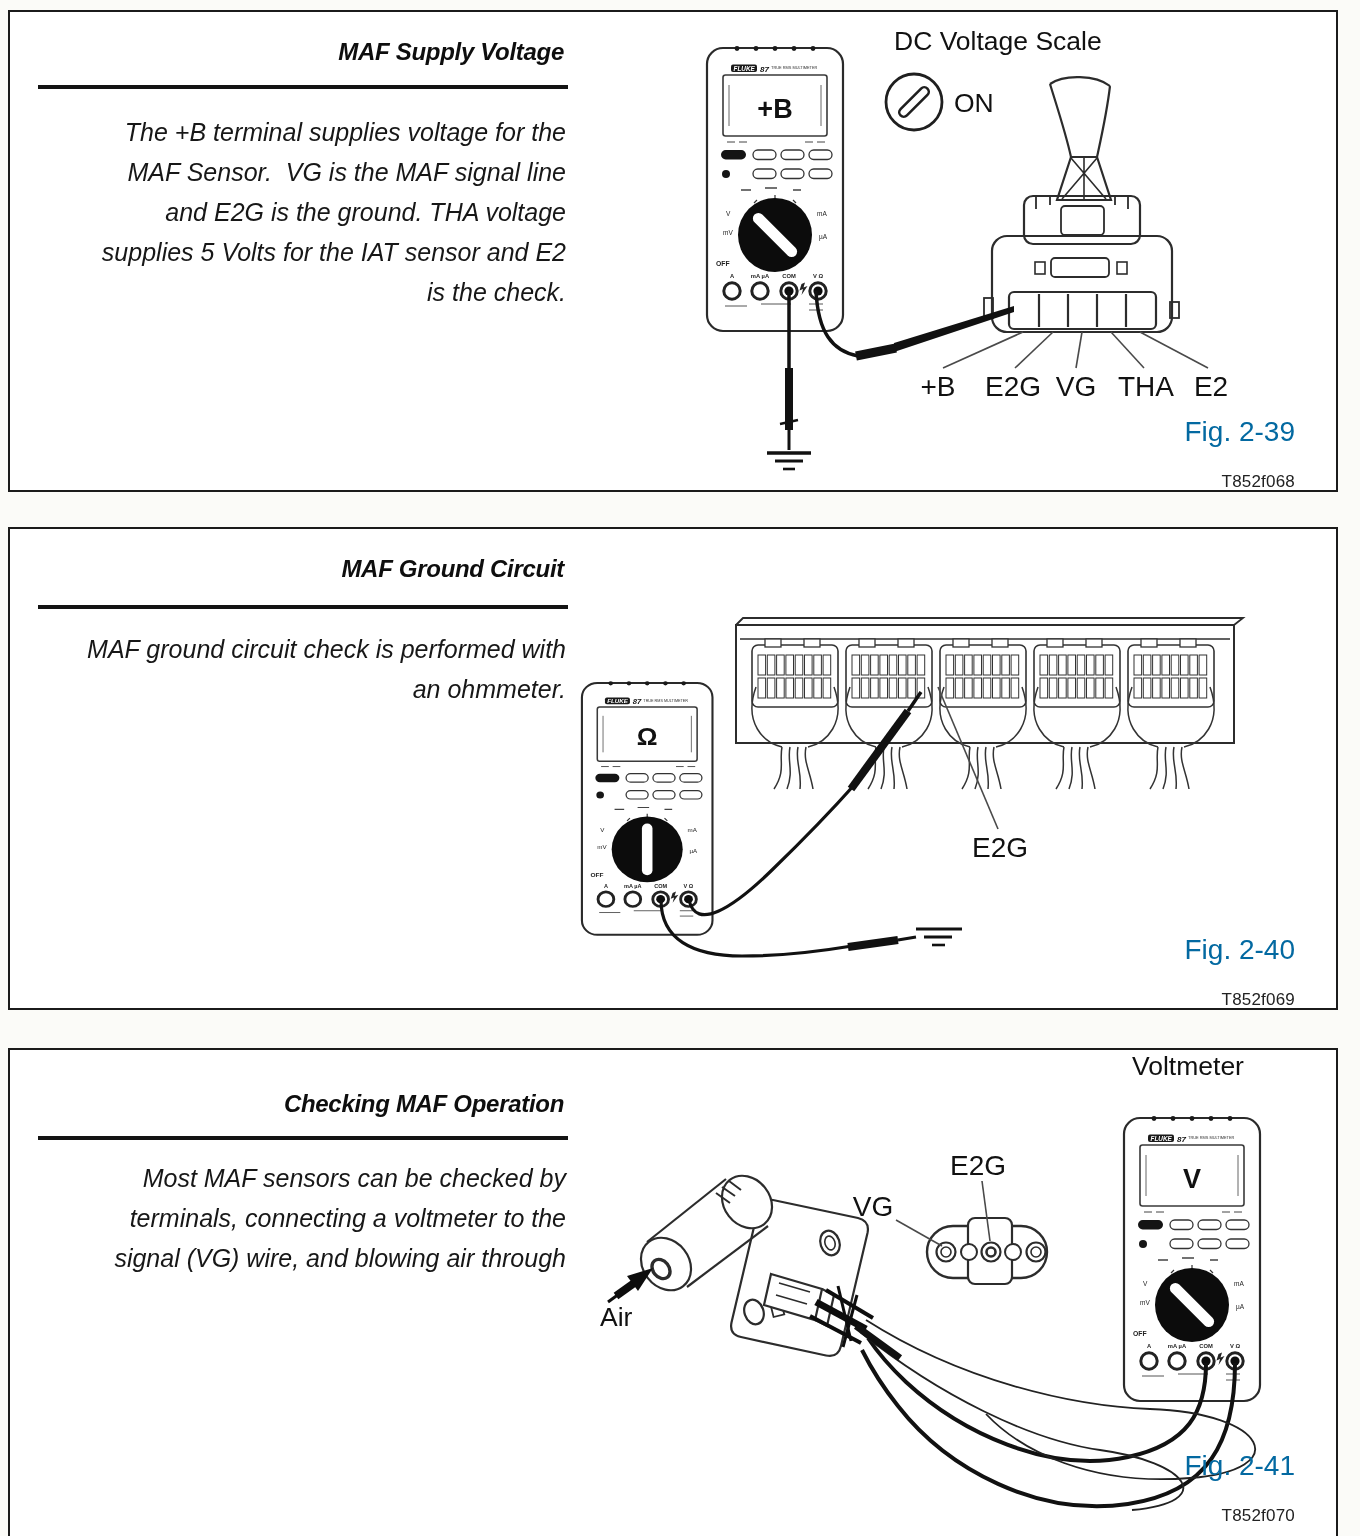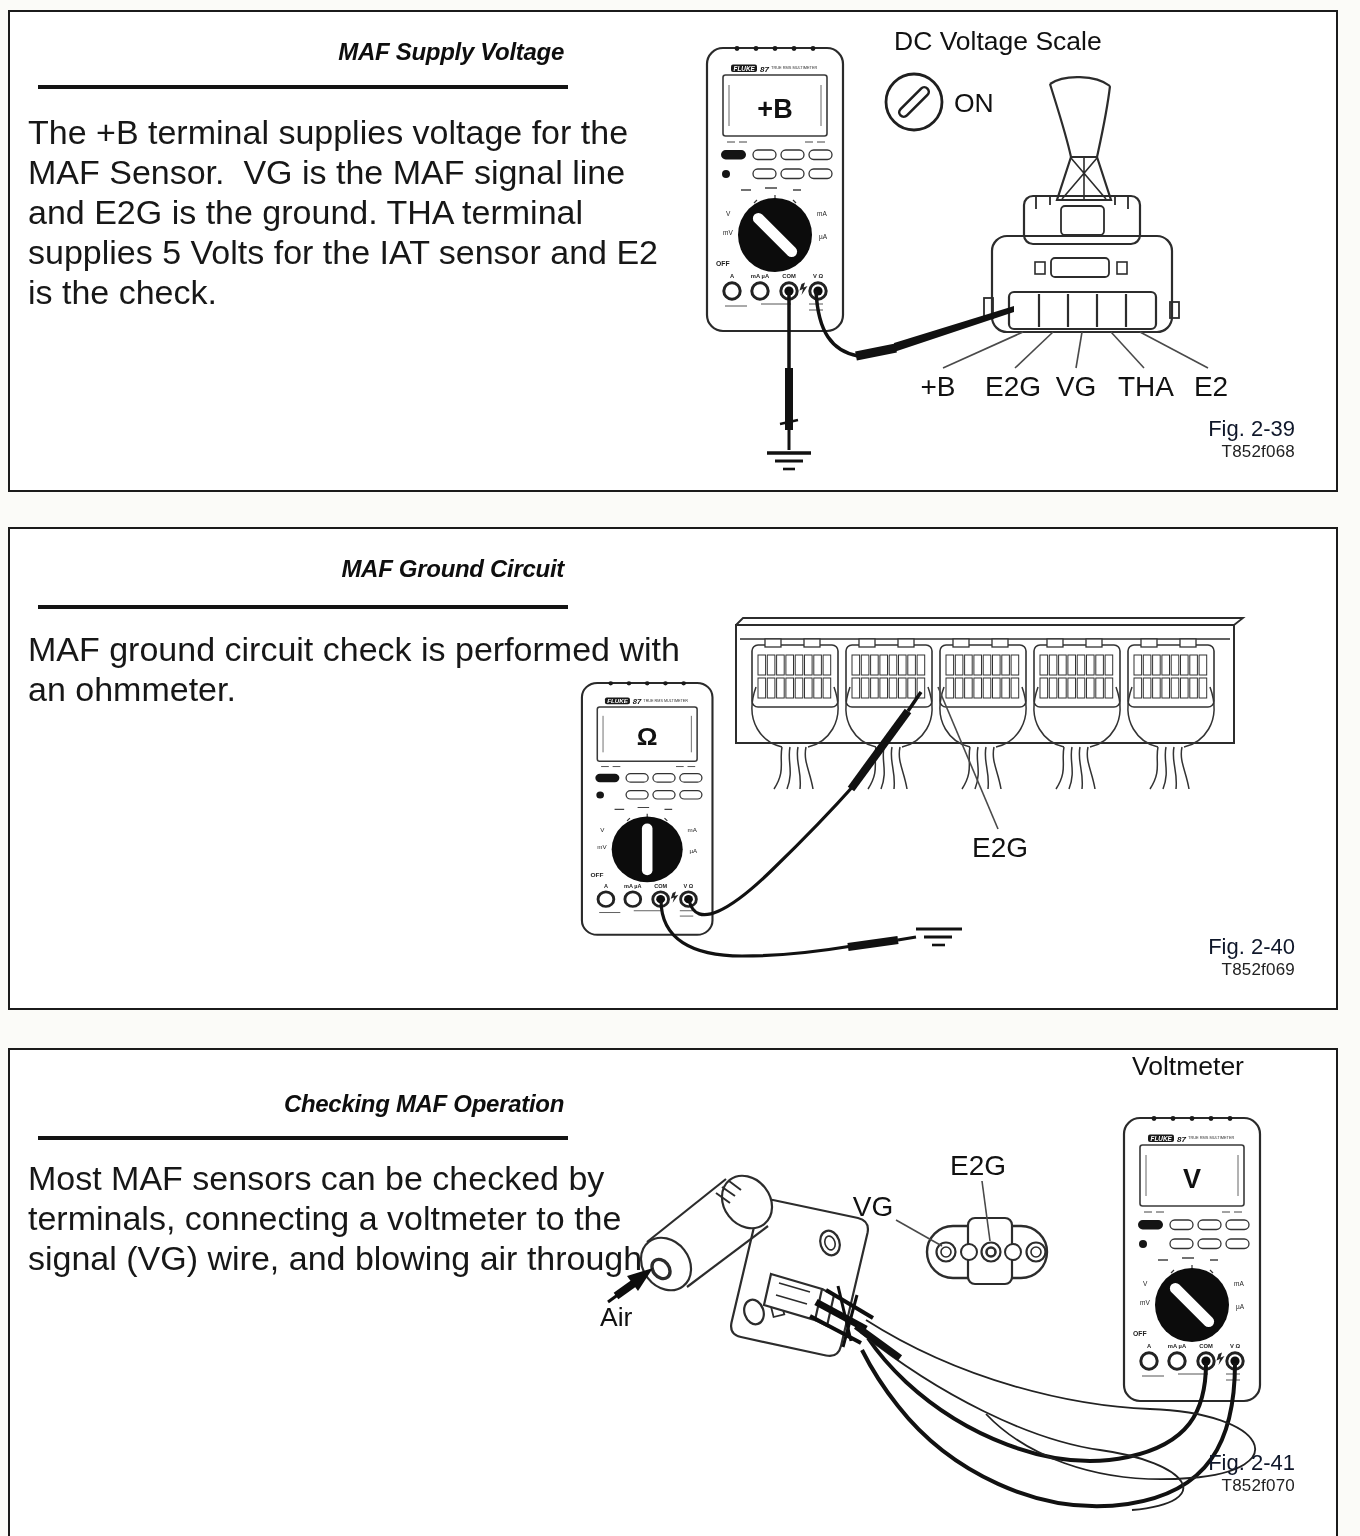--- a/index.html
+++ b/index.html
@@ -5,26 +5,26 @@
   * { margin:0; padding:0; box-sizing:border-box; }
   html,body { width:1360px; height:1536px; background:#fbfbf8; font-family:"Liberation Sans",sans-serif; position:relative; overflow:hidden; }
   .panel { position:absolute; left:8px; width:1330px; background:#ffffff; border:2px solid #1b1b1b; }
   #panel1 { top:10px;  height:482px; }
   #panel2 { top:527px; height:483px; }
   #panel3 { top:1048px;height:492px; }
   .panel > svg { position:absolute; left:0; top:0; }
   .head { position:absolute; left:28px; width:526px; text-align:right;
           font-style:italic; font-weight:bold; font-size:24px; color:#0e0e0e; letter-spacing:-0.3px; }
   .rule { position:absolute; left:28px; width:530px; height:4px; background:#131313; }
-  .bodytext { position:absolute; left:18px; width:538px; text-align:left;
-              font-size:34px; line-height:40px; color:#171717; }
+  .bodytext { position:absolute; left:18px; width:538px; text-align:right;
+              font-style:italic; font-size:25px; line-height:40px; color:#171717; }
   .bl { white-space:pre; }
   .figcap { position:absolute; left:1063px; width:222px; text-align:right; }
-  .figcap .fig  { font-size:22px; color:#0f172a; }
-  .figcap .code { font-size:17px; color:#222; margin-top:0; letter-spacing:0.2px; }
+  .figcap .fig  { font-size:28px; color:#0369a1; }
+  .figcap .code { font-size:17px; color:#222; margin-top:24px; letter-spacing:0.2px; }
   svg text { font-family:"Liberation Sans",sans-serif; }
 </style>
 </head>
 <body>
 
 <section class="panel" id="panel1">
   <svg width="1326" height="478" viewBox="0 0 1326 478">
 
     <g id="meter1" transform="translate(695,26)">
         <rect x="2" y="10" width="136" height="283" rx="16" fill="#fff" stroke="#2a2a2a" stroke-width="2.2"></rect>
@@ -130,21 +130,21 @@
         <path d="M773 457 h12" stroke-width="2.6"></path>
       </g>
     </g>
   </svg>
 
   <h2 class="head" style="top:26px">MAF Supply Voltage</h2>
   <div class="rule" style="top:73px"></div>
   <div class="bodytext" style="top:100px">
     <div class="bl">The +B terminal supplies voltage for the</div>
     <div class="bl">MAF Sensor.  VG is the MAF signal line</div>
-    <div class="bl">and E2G is the ground. THA terminal</div>
+    <div class="bl">and E2G is the ground. THA voltage</div>
     <div class="bl">supplies 5 Volts for the IAT sensor and E2</div>
     <div class="bl">is the check.</div>
   </div>
   <div class="figcap" style="top:404px">
     <div class="fig">Fig. 2-39</div>
     <div class="code">T852f068</div>
   </div>
 </section>
 
 <section class="panel" id="panel2">

